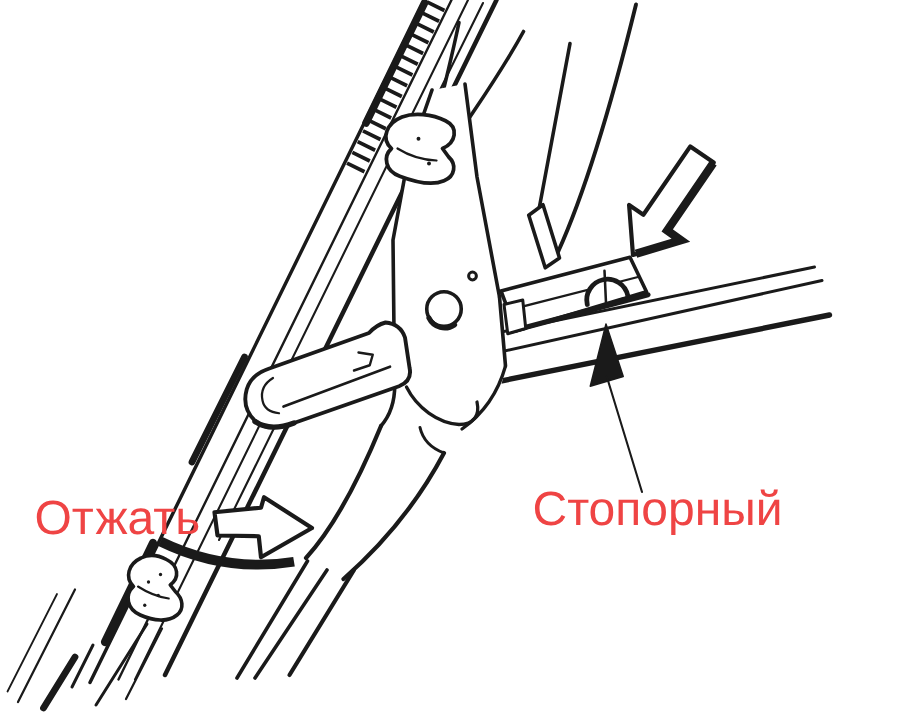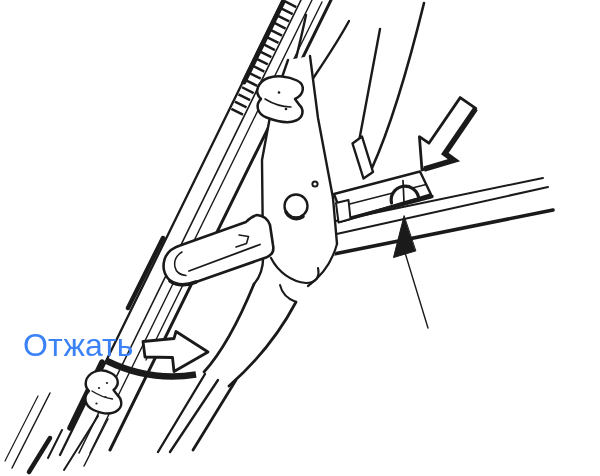--- a/index.html
+++ b/index.html
@@ -1,19 +1,19 @@
 <!DOCTYPE html>
 <html><head>
 <meta charset="utf-8">
 <style>
   html,body{margin:0;padding:0;background:#ffffff;}
   #stage{position:relative;width:600px;height:476px;background:#ffffff;overflow:hidden;
          font-family:"Liberation Sans", sans-serif;}
   #drawing{position:absolute;left:0;top:0;}
-  .label{position:absolute;color:#3b82f6;font-size:32px;line-height:37px;
+  .label{position:absolute;color:#ef4444;font-size:32px;line-height:37px;
          letter-spacing:0px;white-space:nowrap;user-select:none;}
   #press-label{left:23px;top:327px;}
   #lock-label{left:355px;top:321px;}
 </style>
 </head>
 <body>
 
 <div id="stage">
 
   <svg id="drawing" width="600" height="476" viewBox="0 0 600 476" xmlns="http://www.w3.org/2000/svg">
@@ -122,15 +122,16 @@
         <path d="M404,216 L393.5,257.5 L415.5,251 Z" fill="#1a1a1a" stroke-width="1"></path>
         <path d="M404.5,251 L428,328" stroke-width="1.4"></path>
       </g>
 
     </g>
   </svg>
 
   <div class="label" id="press-label">Отжать</div>
 
   <div class="label" id="lock-label">
+    <div>Стопорный</div>
   </div>
 
 </div>
 
 </body></html>

